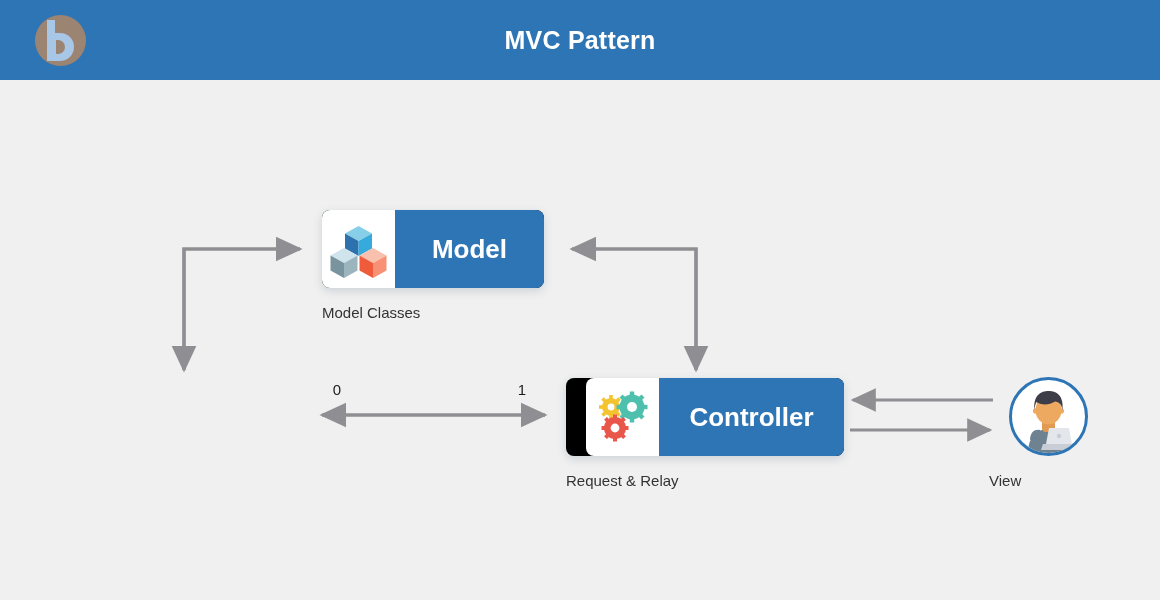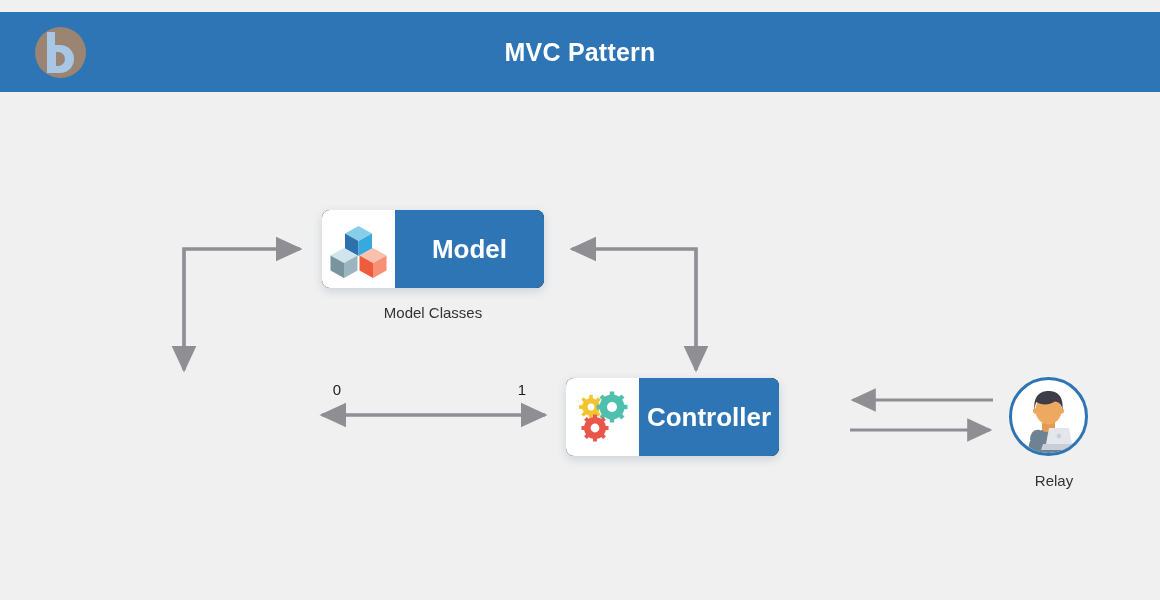--- a/index.html
+++ b/index.html
@@ -11,21 +11,21 @@
     height: 600px;
     background: #f0f0f0;
     font-family: "Liberation Sans", sans-serif;
     overflow: hidden;
     position: relative;
   }
 
   
   #header {
     position: absolute;
-    left: 0; top: 12px;
+    left: 0; top: 0;
     width: 1160px;
     height: 80px;
     background: #2e75b6;
   }
   #logo {
     position: absolute;
     left: 35px; top: 15px;
     width: 51px; height: 51px;
     border-radius: 50%;
     background: #9c8472;
@@ -104,32 +104,31 @@
     border-radius: 0 8px 8px 0;
     display: flex;
     align-items: center;
     justify-content: center;
     color: #ffffff;
     font-size: 26px;
     font-weight: bold;
   }
   .caption {
     position: absolute;
-    text-align: center;
     color: #333333;
     font-size: 15px;
     white-space: nowrap;
   }
 
   
   #node-model { left: 322px; top: 130px; width: 222px; height: 78px; }
   #cap-model  { left: 322px; top: 224px; width: 222px; }
   #node-view  { left: 75px;  top: 298px; width: 223px; height: 78px; }
   #cap-view   { left: 75px;  top: 392px; width: 223px; }
-  #node-controller { left: 566px; top: 298px; width: 213px; height: 78px; }
+  #node-controller { left: 566px; top: 298px; width: 258px; height: 78px; padding-left: 20px; }
   #cap-controller  { left: 566px; top: 392px; width: 265px; }
 
   
   #user-node {
     position: absolute;
     left: 1009px; top: 297px;
     width: 79px; height: 79px;
     border-radius: 50%;
     background: #ffffff;
     border: 3px solid #2e75b6;
@@ -255,20 +254,21 @@
           <rect x="27" y="36.5" width="4" height="27"></rect>
           <rect x="15.5" y="48" width="27" height="4"></rect>
           <rect x="27" y="36.5" width="4" height="27" transform="rotate(45 29 50)"></rect>
           <rect x="15.5" y="48" width="27" height="4" transform="rotate(45 29 50)"></rect>
         </g>
         <circle cx="29" cy="50" r="4.4" fill="#ffffff"></circle>
       </svg>
     </div>
     <div class="title-pane">Controller</div>
   </div>
+  <div class="caption" id="cap-controller">Request &amp; Relay</div>
 
   <div id="user-node">
     <svg width="73" height="73" viewBox="0 0 73 73">
 
       <path d="M16,73 C16,56 26,49 36.5,49 C47,49 57,56 57,73 Z" fill="#6e8292"></path>
 
       <rect x="30" y="40" width="13" height="12" rx="4" fill="#e09a52"></rect>
 
       <ellipse cx="36.5" cy="30" rx="13" ry="14.5" fill="#eda95f"></ellipse>
 
@@ -277,15 +277,15 @@
 
       <path d="M22.5,30 C21,15 29,11 36.5,11 C45,11 52,16 50.5,30 C49.5,24 47,22 43,21.5 C36,26 28,24.5 24.5,22 C23.2,24 22.8,27 22.5,30 Z" fill="#3d3d47"></path>
 
       <path d="M18,60 C18,52 23,49 28,50 L29,58 Z" fill="#6e8292"></path>
 
       <polygon points="37,48 57,48 60,64 34,64" fill="#e3e6ea"></polygon>
       <polygon points="31,64 63,64 65,70 29,70" fill="#c9ced6"></polygon>
       <ellipse cx="47" cy="56" rx="2.2" ry="2.2" fill="#c9ced6"></ellipse>
     </svg>
   </div>
-  <div class="caption" id="cap-user">Relay</div>
+  <div class="caption" id="cap-user">View</div>
 
 </div>
 
 </body></html>

